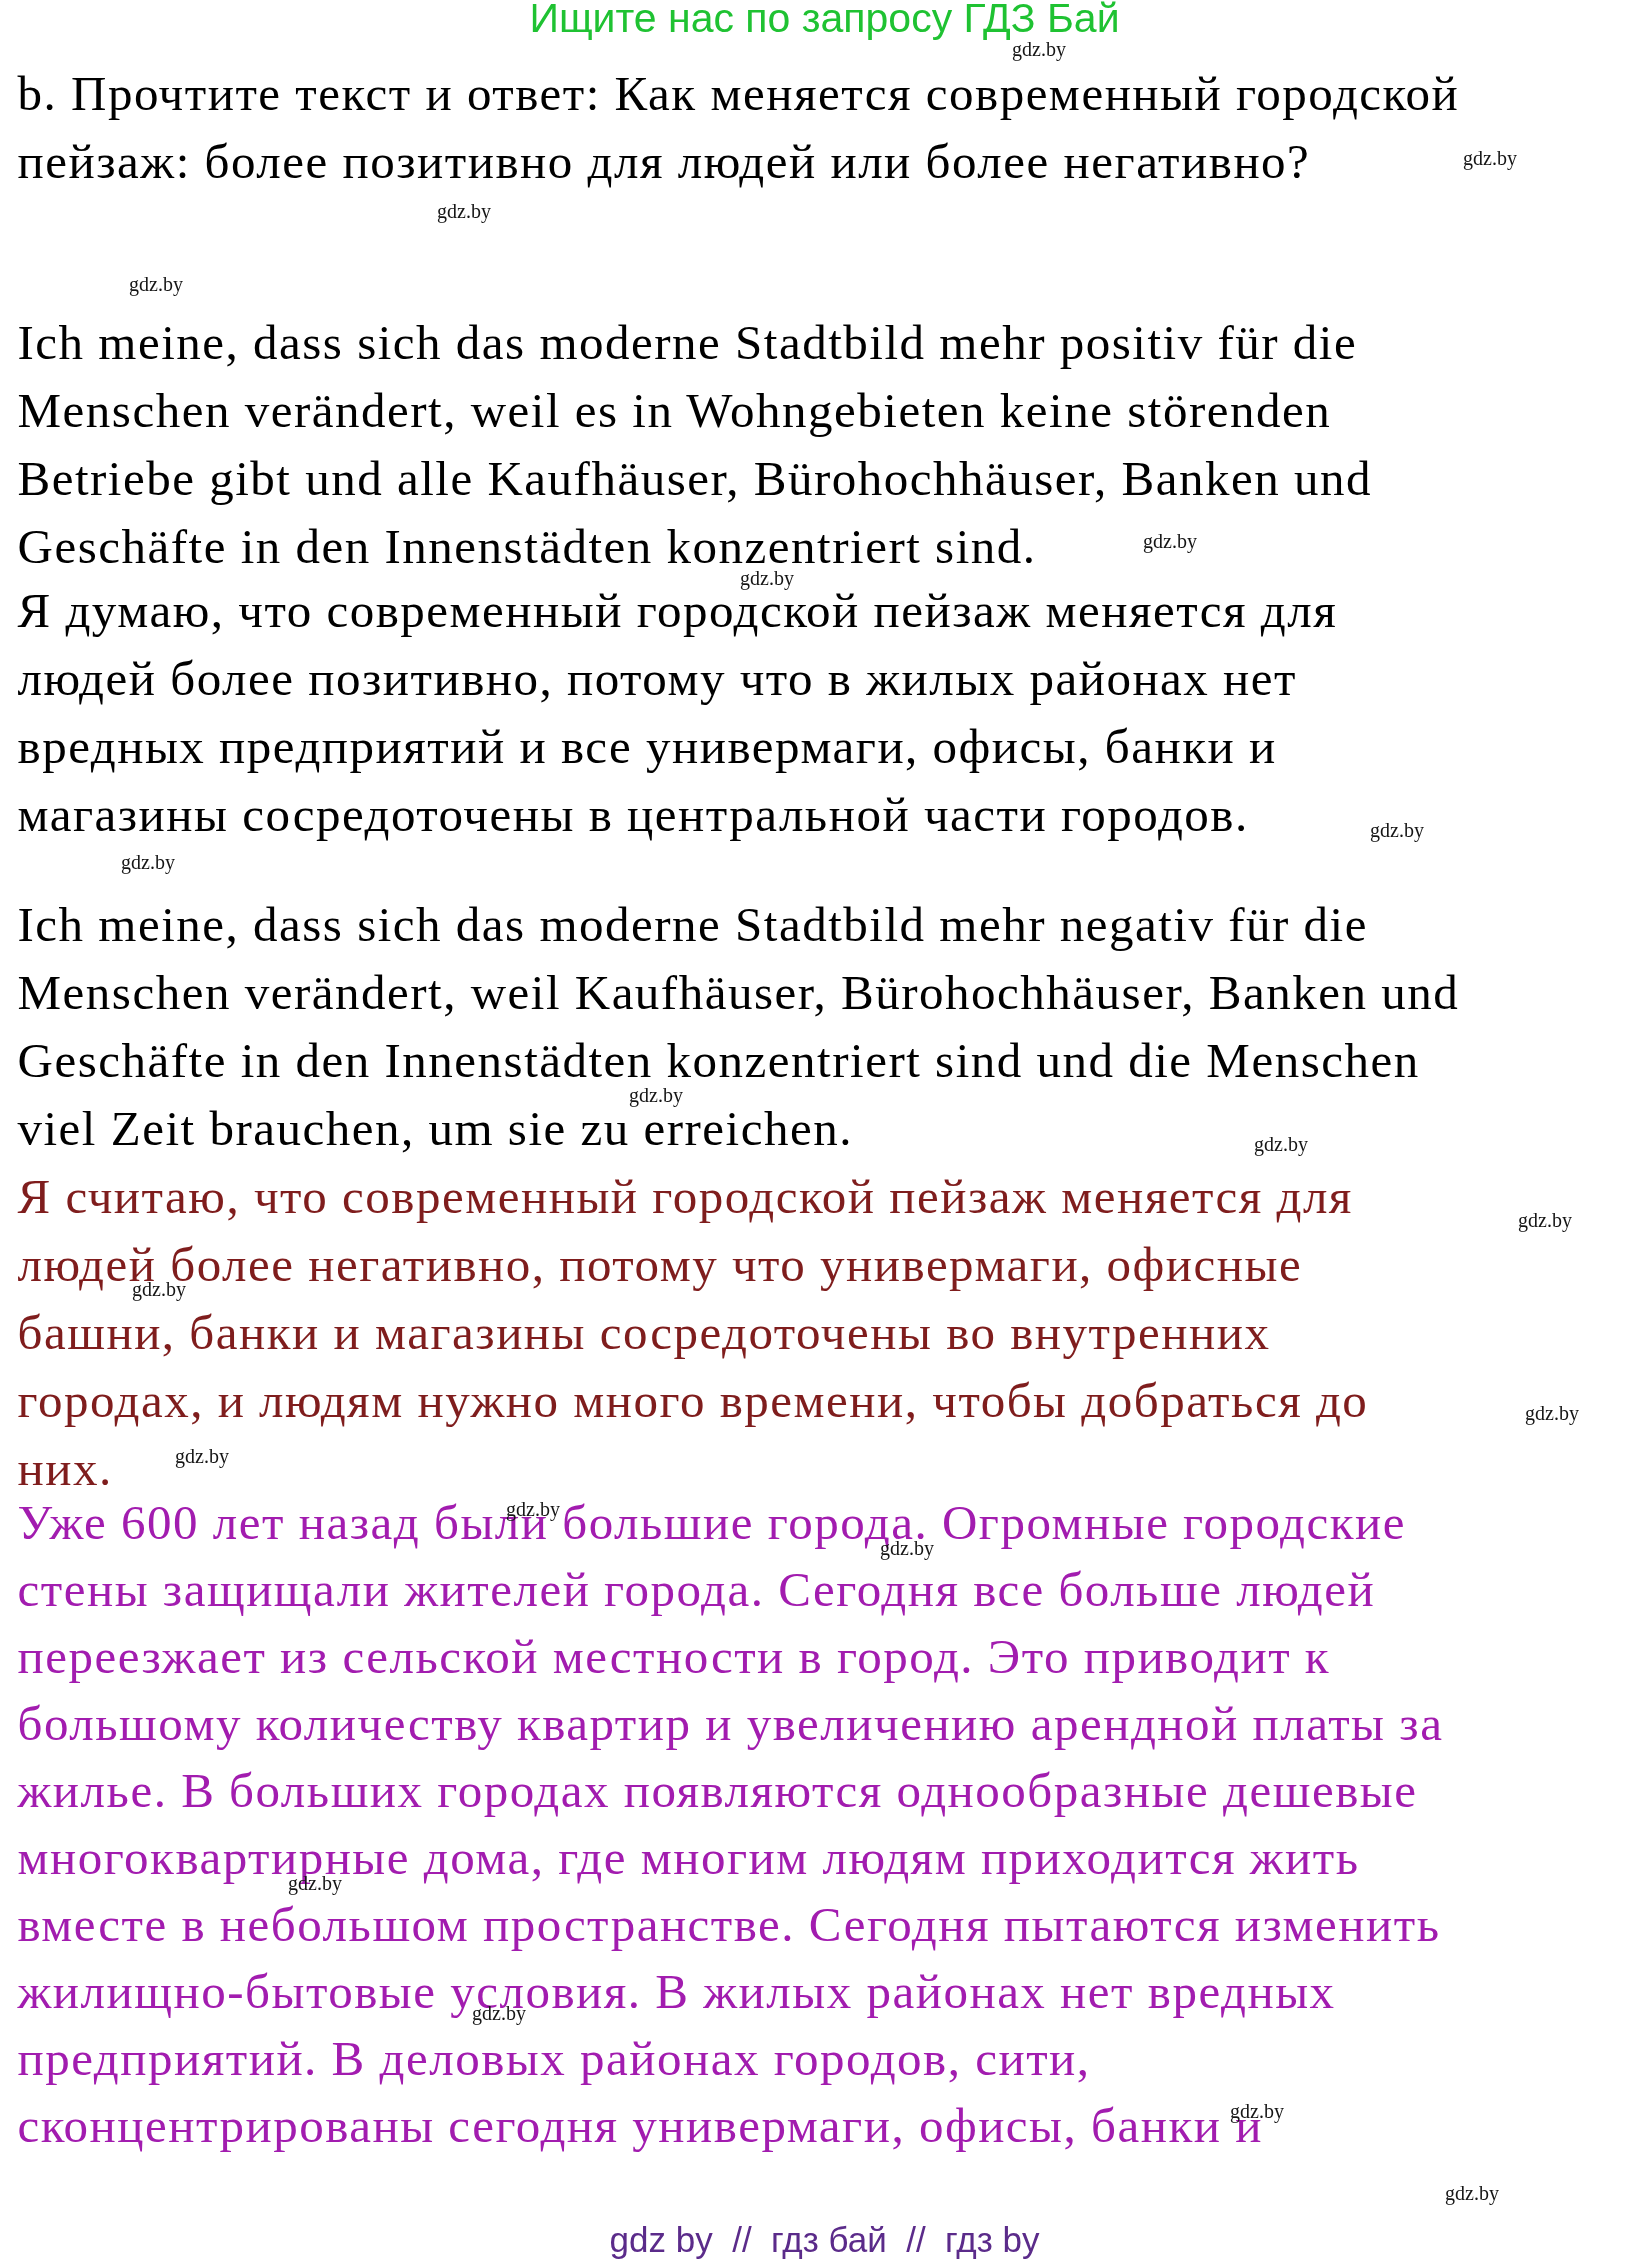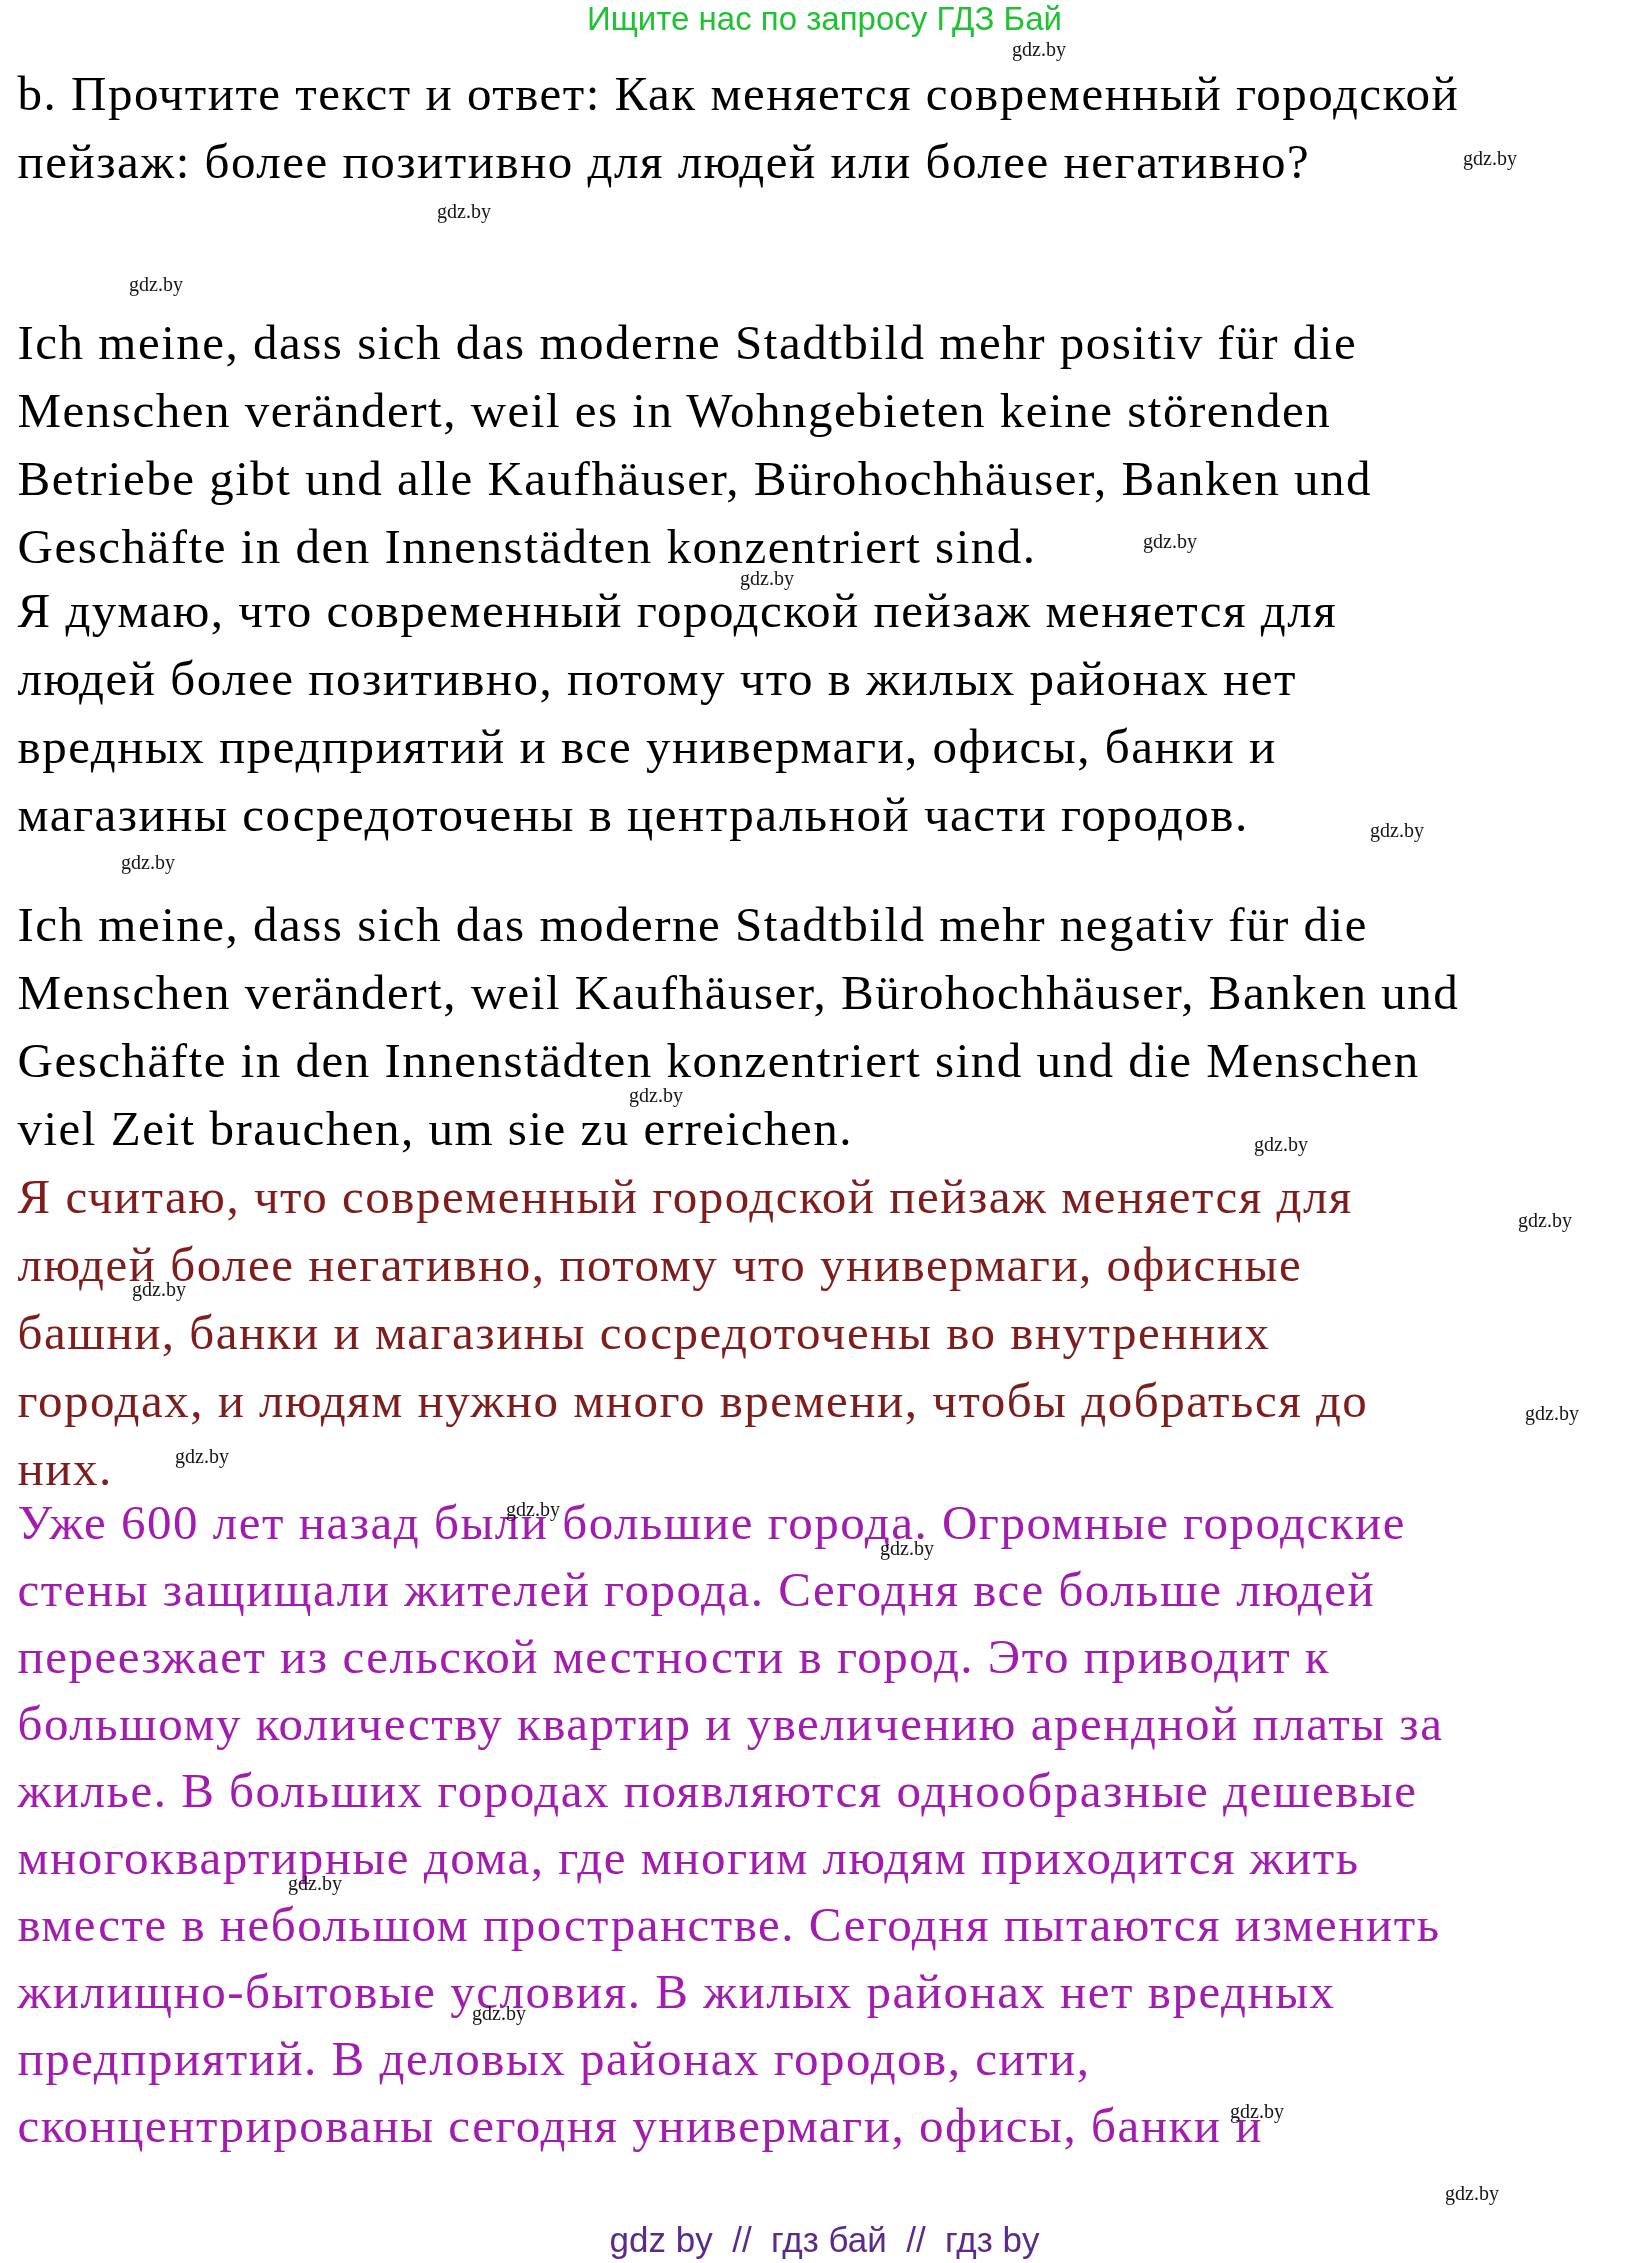--- a/index.html
+++ b/index.html
@@ -15,21 +15,21 @@
     overflow: hidden;
     font-family: "Liberation Serif", serif;
   }
   .promo {
     position: absolute;
     top: 0px;
     left: 0;
     right: 0;
     text-align: center;
     font-family: "Liberation Sans", sans-serif;
-    font-size: 33px;
+    font-size: 41px;
     line-height: 37px;
     color: #1fc232;
   }
   .para {
     position: absolute;
     left: 17.5px;
     width: 1628px;
     white-space: pre;
     font-family: "Liberation Serif", serif;
     font-size: 49px;

